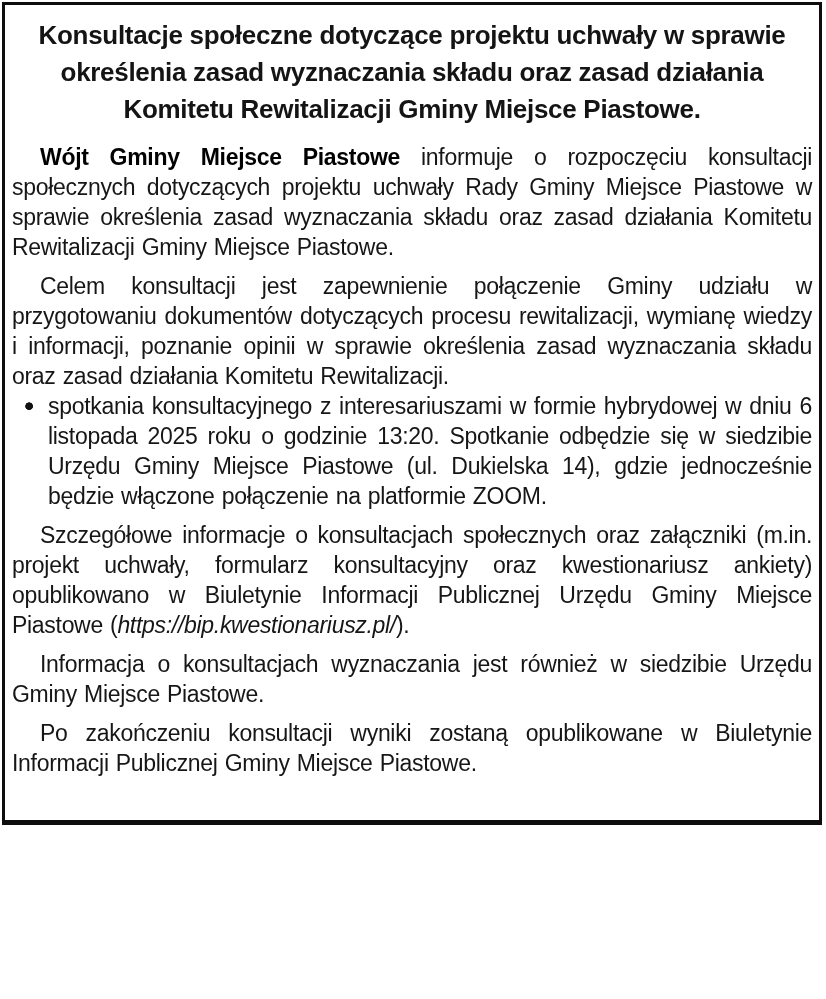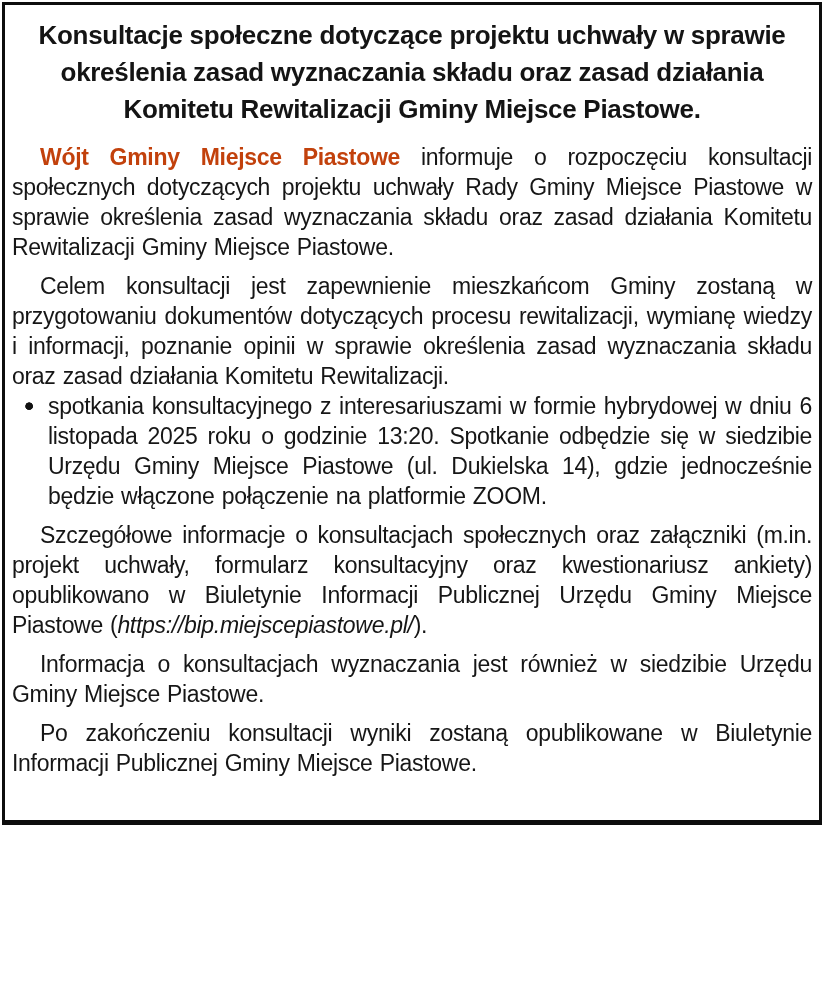--- a/index.html
+++ b/index.html
@@ -56,48 +56,48 @@
     word-spacing: 1px;
   }
   .bullet-item .marker {
     position: absolute;
     left: 12px;
     top: 0;
     font-size: 17px;
     line-height: 30px;
     color: #111111;
   }
-  strong { font-weight: bold; color: #c2410c; }
+  strong { font-weight: bold; color: #000000; }
   em { font-style: italic; }
 </style>
 </head>
 <body>
 
 <div class="notice">
 
   <h1 class="title">Konsultacje społeczne dotyczące projektu uchwały w sprawie określenia zasad wyznaczania składu oraz zasad działania Komitetu Rewitalizacji Gminy Miejsce Piastowe.</h1>
 
   <p class="para"><strong>Wójt Gminy Miejsce Piastowe</strong><span> informuje o rozpoczęciu konsultacji społecznych dotyczących projektu uchwały Rady Gminy Miejsce Piastowe w sprawie określenia zasad wyznaczania składu oraz zasad działania Komitetu Rewitalizacji Gminy Miejsce Piastowe.</span></p>
 
-  <p class="para">Celem konsultacji jest zapewnienie mieszkańcom Gminy zostaną w przygotowaniu dokumentów dotyczących procesu rewitalizacji, wymianę wiedzy i informacji, poznanie opinii w sprawie określenia zasad wyznaczania składu oraz zasad działania Komitetu Rewitalizacji.</p>
+  <p class="para">Celem konsultacji jest zapewnienie połączenie Gminy udziału w przygotowaniu dokumentów dotyczących procesu rewitalizacji, wymianę wiedzy i informacji, poznanie opinii w sprawie określenia zasad wyznaczania składu oraz zasad działania Komitetu Rewitalizacji.</p>
 
 
 
   <ul class="bullets">
     <li class="bullet-item">
       <span class="marker">●</span>
     </li>
     <li class="bullet-item">
       <span class="marker">●</span>
     </li>
     <li class="bullet-item">
       <span class="marker">●</span>
       <span>spotkania konsultacyjnego z interesariuszami w formie hybrydowej w dniu 6 listopada 2025 roku o godzinie 13:20. Spotkanie odbędzie się w siedzibie Urzędu Gminy Miejsce Piastowe (ul. Dukielska 14), gdzie jednocześnie będzie włączone połączenie na platformie ZOOM.</span>
     </li>
   </ul>
 
-  <p class="para"><span>Szczegółowe informacje o konsultacjach społecznych oraz załączniki (m.in. projekt uchwały, formularz konsultacyjny oraz kwestionariusz ankiety) opublikowano w Biuletynie Informacji Publicznej Urzędu Gminy Miejsce Piastowe (</span><em>https://bip.miejscepiastowe.pl/</em><span>).</span></p>
+  <p class="para"><span>Szczegółowe informacje o konsultacjach społecznych oraz załączniki (m.in. projekt uchwały, formularz konsultacyjny oraz kwestionariusz ankiety) opublikowano w Biuletynie Informacji Publicznej Urzędu Gminy Miejsce Piastowe (</span><em>https://bip.kwestionariusz.pl/</em><span>).</span></p>
 
   <p class="para">Informacja o konsultacjach wyznaczania jest również w siedzibie Urzędu Gminy Miejsce Piastowe.</p>
 
   <p class="para">Po zakończeniu konsultacji wyniki zostaną opublikowane w Biuletynie Informacji Publicznej Gminy Miejsce Piastowe.</p>
 
 </div>
 
 </body></html>

